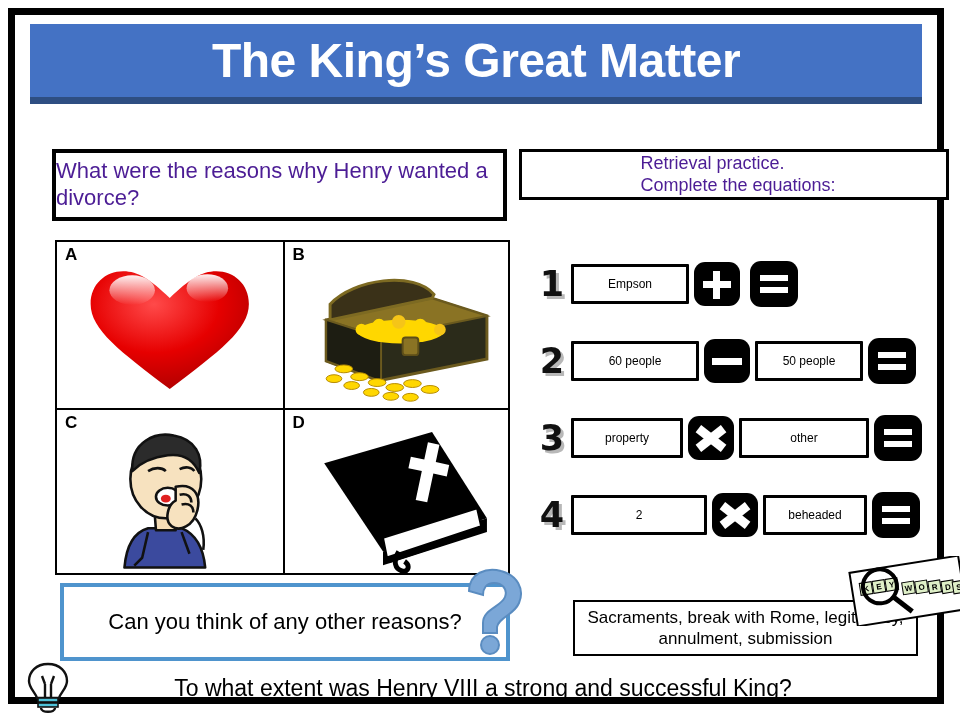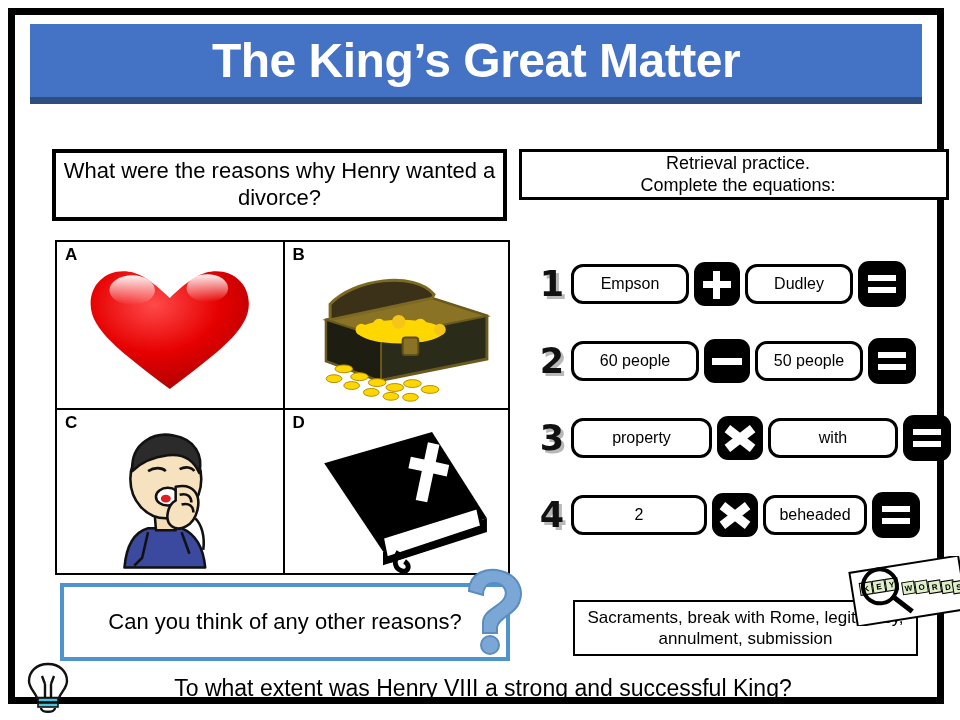--- a/index.html
+++ b/index.html
@@ -21,22 +21,22 @@
   .banner-title{
     position:absolute;left:0;top:0;width:892px;height:73px;
     display:flex;align-items:center;justify-content:center;
     color:#ffffff;font-size:48px;font-weight:bold;
     letter-spacing:-0.5px;white-space:nowrap;
   }
   
   .qbox{
     position:absolute;border:4px solid #000;background:#fff;
     box-sizing:border-box;display:flex;align-items:center;
-    justify-content:center;text-align:center;line-height:1.22;
-    font-size:21px;color:#000000;
+    justify-content:center;line-height:1.22;
+    font-size:21px;color:#4c1d95;
   }
   #left-question{left:37px;top:134px;width:455px;height:72px;font-size:22px;}
   #retrieval-box{left:504px;top:134px;width:430px;height:51px;border-width:3px;font-size:18px;padding-left:8px;}
   
   .grid{
     position:absolute;left:40px;top:225px;width:455px;height:335px;
     border:2px solid #000;box-sizing:border-box;
     display:grid;grid-template-columns:1fr 1fr;grid-template-rows:1fr 1fr;
   }
   .cell{position:relative;box-sizing:border-box;overflow:hidden;}
@@ -52,23 +52,23 @@
   #eq-row-1{left:518px;top:243px;}
   #eq-row-2{left:518px;top:320px;}
   #eq-row-3{left:518px;top:397px;}
   #eq-row-4{left:518px;top:474px;}
   .eq-num{
     font-size:35px;font-weight:bold;color:#111;width:38px;
     text-align:center;text-shadow:3px 3px 0 #b8b8b8;
     font-family:"DejaVu Sans",sans-serif;
   }
   .term{
-    border:3px solid #000;border-radius:12px;background:#fff;
+    border:3px solid #000;border-radius:1px;background:#fff;
     height:40px;display:flex;align-items:center;justify-content:center;
-    font-size:16px;color:#000;padding:0 6px;box-sizing:border-box;
+    font-size:12px;color:#000;padding:0 6px;box-sizing:border-box;
   }
   .op{
     width:46px;height:44px;background:#000;border-radius:11px;
     position:relative;flex:none;margin:0 5px;
   }
   .op-plus::before,.op-plus::after{content:"";position:absolute;background:#fff;}
   .op-plus::before{left:9px;top:19px;width:28px;height:7px;}
   .op-plus::after{left:19px;top:9px;width:7px;height:28px;}
   .op-minus::before{content:"";position:absolute;left:8px;top:19px;width:30px;height:7px;background:#fff;}
   .op-times::before,.op-times::after{
@@ -207,37 +207,36 @@
           <path d="M116 144 C 110 154 112 162 120 164 C 126 165 128 158 122 154" fill="none" stroke="#000" stroke-width="5"></path>
         </g>
       </svg>
     </div>
   </div>
 
   <div class="eq-row" id="eq-row-1">
     <span class="eq-num">1</span>
     <span class="term" style="width:118px">Empson</span>
     <span class="op op-plus"></span>
-    <span class="term" style="width:108px">Dudley</span>
     <span class="op op-eq"></span>
   </div>
 
   <div class="eq-row" id="eq-row-2">
     <span class="eq-num">2</span>
     <span class="term" style="width:128px">60 people</span>
     <span class="op op-minus"></span>
     <span class="term" style="width:108px">50 people</span>
     <span class="op op-eq"></span>
   </div>
 
   <div class="eq-row" id="eq-row-3">
     <span class="eq-num">3</span>
-    <span class="term" style="width:141px">property</span>
+    <span class="term" style="width:112px">property</span>
     <span class="op op-times"></span>
-    <span class="term" style="width:130px">with</span>
+    <span class="term" style="width:130px">other</span>
     <span class="op op-eq"></span>
   </div>
 
   <div class="eq-row" id="eq-row-4">
     <span class="eq-num">4</span>
     <span class="term" style="width:136px">2</span>
     <span class="op op-times"></span>
     <span class="term" style="width:104px">beheaded</span>
     <span class="op op-eq"></span>
   </div>

